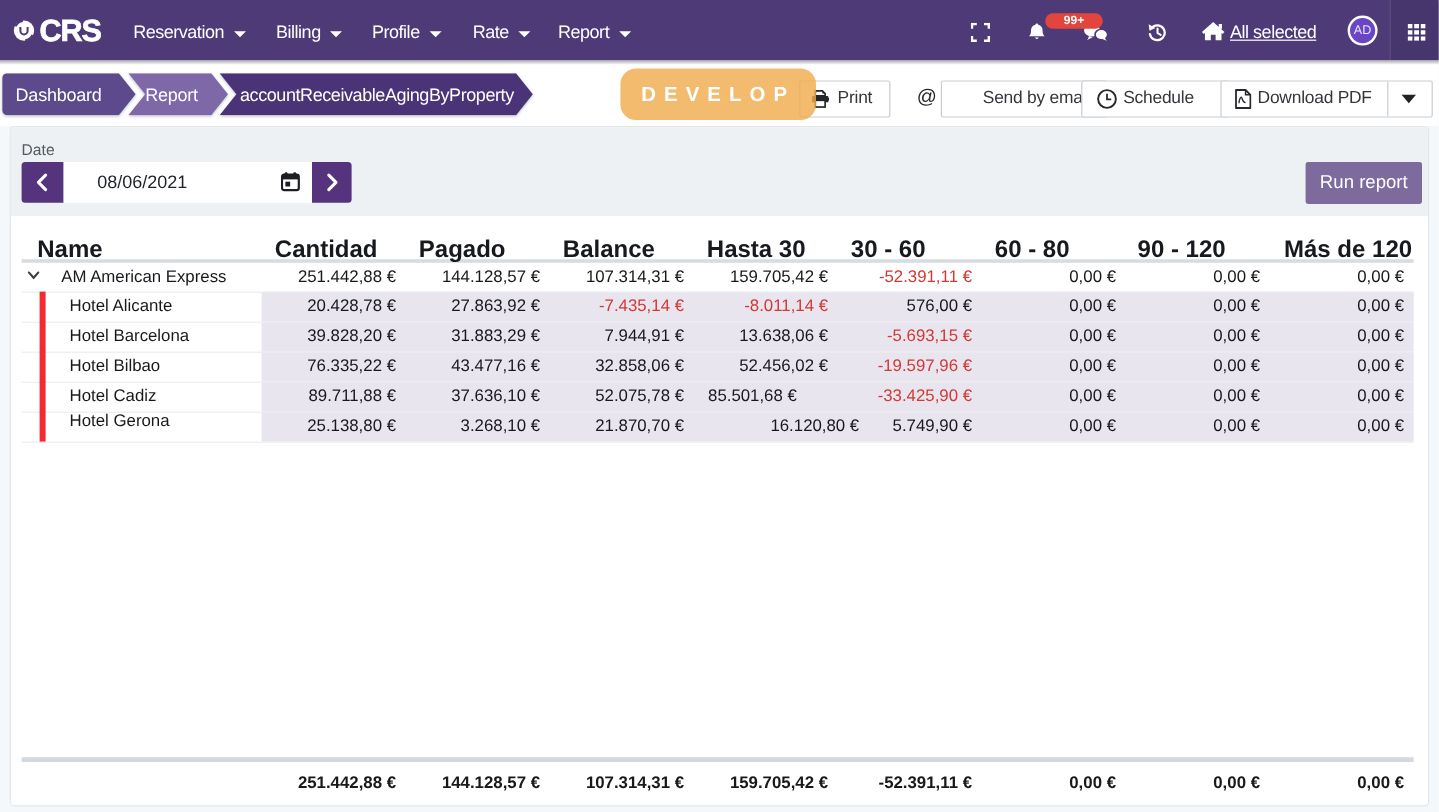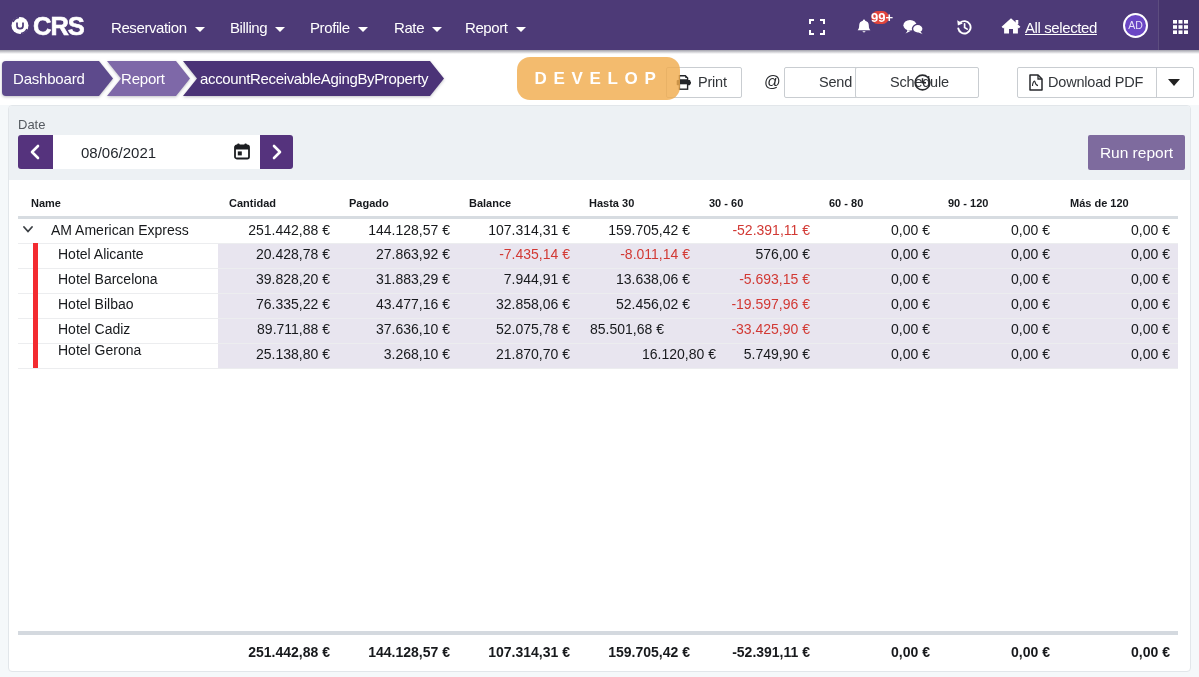--- a/index.html
+++ b/index.html
@@ -6,42 +6,42 @@
 html,body { width:1199px; height:677px; overflow:hidden; }
 body { font-family:"Liberation Sans", sans-serif; background:#f5f8fa; position:relative; }
 .abs { position:absolute; }
 
 
 #navbar { left:0; top:0; width:1199px; height:50px; background:#4d3a77; box-shadow:0 2px 4px rgba(55,55,75,.55); }
 #nav-right-sec { left:1158px; top:0; width:41px; height:50px; background:rgba(0,0,0,.07); border-left:1px solid rgba(255,255,255,.12); }
 .navitem { color:#fff; font-size:15px; letter-spacing:-0.4px; top:19px; }
 .caret { display:inline-block; width:0; height:0; border-left:5px solid transparent; border-right:5px solid transparent; border-top:5px solid #fff; margin-left:8px; vertical-align:middle; }
 #logo-crs { left:33px; top:14px; color:#fff; font-size:25.5px; font-weight:bold; letter-spacing:-1px; line-height:24px; -webkit-text-stroke:0.6px #fff; }
-#badge99 { left:871px; top:11px; width:18px; height:13px; background:#e2453c; border-radius:7px; color:#fff; font-size:13px; font-weight:bold; text-align:center; line-height:13px; z-index:6; }
+#badge99 { left:871px; top:11px; width:48px; height:13px; background:#e2453c; border-radius:7px; color:#fff; font-size:10px; font-weight:bold; text-align:center; line-height:13px; z-index:6; }
 #avatar-ring { left:1123px; top:13px; width:25px; height:25px; border-radius:50%; background:#fff; }
 #avatar-in { left:1125px; top:15px; width:21px; height:21px; border-radius:50%; background:#6a46c4; color:#e8e2f8; font-size:10.5px; text-align:center; line-height:21px; }
 #allsel { left:1025px; top:19px; color:#fff; font-size:15px; letter-spacing:-0.4px;text-decoration:underline; }
 
 
 #crumb-row { left:0; top:50px; width:1199px; height:55px; background:#fff; }
 #develop { left:517px; top:57px; width:163px; height:43px; background:rgba(240,172,78,0.82); border-radius:13px; color:#fff; font-size:17px; font-weight:bold; letter-spacing:6.7px; text-align:center; line-height:43px; z-index:4; }
 .btn { top:67px; height:31px; background:#fff; border:1px solid #c9cdd1; border-radius:2px; color:#33363a; font-size:14.5px; letter-spacing:-0.2px; line-height:29px; text-align:left; }
 
 
 #main-card { left:8px; top:105px; width:1183px; height:567px; background:#fff; border:1px solid #e2e6ea; border-radius:4px; }
 #filter-band { left:9px; top:106px; width:1181px; height:74px; background:#edf1f4; border-radius:3px 3px 0 0; }
 #date-label { left:18px; top:117px; font-size:13px; color:#555a60; }
 #btn-prev { left:18px; top:135px; width:35px; height:34px; background:#55337d; border-radius:3px 0 0 3px; }
 #date-input { left:53px; top:135px; width:207px; height:34px; background:#fff; }
 #date-text { left:65px; top:144px; font-size:15px; color:#1f2329;margin-left:16px; }
 #btn-next { left:260px; top:135px; width:33px; height:34px; background:#55337d; border-radius:0 3px 3px 0; }
 #run-btn { left:1088px; top:135px; width:97px; height:35px; background:#7e6b9e; border-radius:2px; color:#fff; font-size:15.5px; text-align:center; line-height:35px; }
 
 
-.hdr { top:197px; font-size:11px; font-weight:bold; color:#16191d; z-index:2; }
+.hdr { top:197px; font-size:20px; font-weight:bold; color:#16191d; z-index:2; }
 #hdr-line { left:18px; top:215.5px; width:1160px; height:3px; background:#d7dce1; }
 .row-sep { left:18px; width:1160px; height:1px; background:#ecedef; z-index:2; }
 .lavrow { left:218px; width:960px; height:25px; background:#e8e5ef; }
 #redbar { left:32.5px; top:242.5px; width:5px; height:125px; background:#f32b30; z-index:2; }
 .cell { font-size:14px; color:#17191c; z-index:2; }
 .num { width:112px; text-align:right; }
 .neg { color:#d23934; }
 .tot { font-weight:bold; }
 #foot-line { left:18px; top:631px; width:1160px; height:3.5px; background:#d4d9df; }
 </style>
@@ -125,21 +125,21 @@
 <div class="abs btn" style="left:666px;width:76px;"><span style="margin-left:31px">Print</span></div>
 <svg class="abs" style="left:676px;top:75px;z-index:2" width="15" height="15" viewBox="0 0 15 15">
   <path d="M3.4 4.9 V0.7 H9.3 L11.6 3 V4.9 Z" fill="#fff" stroke="#23262a" stroke-width="1.4"></path>
   <path d="M9.3 0.7 L11.6 3 H9.3 Z" fill="#23262a"></path>
   <rect x="0.7" y="4.9" width="13.6" height="5.4" rx="0.8" fill="#23262a"></rect>
   <rect x="13.2" y="6.4" width="1.8" height="2.6" rx="0.9" fill="#23262a"></rect>
   <rect x="3.4" y="8.6" width="8.2" height="5.6" fill="#fff" stroke="#23262a" stroke-width="1.4"></rect>
 </svg>
 <div class="abs btn" style="left:752px;width:139px;margin-left:32px;"><span style="margin-left:34px">Send by email</span></div>
 <div class="abs" style="left:764px;top:72px;font-size:16.5px;color:#27292c;z-index:2">@</div>
-<div class="abs btn" style="left:855px;width:124px;"><span style="margin-left:34px">Schedule</span></div>
+<div class="abs btn" style="left:901px;width:124px;"><span style="margin-left:34px">Schedule</span></div>
 <svg class="abs" style="left:914px;top:74px;z-index:2" width="17" height="17" viewBox="0 0 17 17">
   <circle cx="8.5" cy="8.5" r="7.4" stroke="#27292c" stroke-width="1.6" fill="none"></circle>
   <path d="M8.5 4.2 V8.8 H12" stroke="#27292c" stroke-width="1.5" fill="none"></path>
 </svg>
 <div class="abs btn" style="left:1017px;width:177px;"><span style="margin-left:30px">Download PDF</span></div>
 <div class="abs" style="left:1156px;top:68px;width:1px;height:29px;background:#c9cdd1;z-index:2"></div>
 <svg class="abs" style="left:1029px;top:74px;z-index:2" width="14" height="17" viewBox="0 0 14 17">
   <path d="M1 1 H9 L13 5 V16 H1 Z" stroke="#27292c" stroke-width="1.5" fill="none" stroke-linejoin="round"></path>
   <path d="M9 1 V5 H13" stroke="#27292c" stroke-width="1.3" fill="none"></path>
   <path d="M3.5 12 c0-2.5 1.2-5 2-5 c0.8 0 0.2 4 3.5 4.6" stroke="#27292c" stroke-width="1.1" fill="none"></path>

